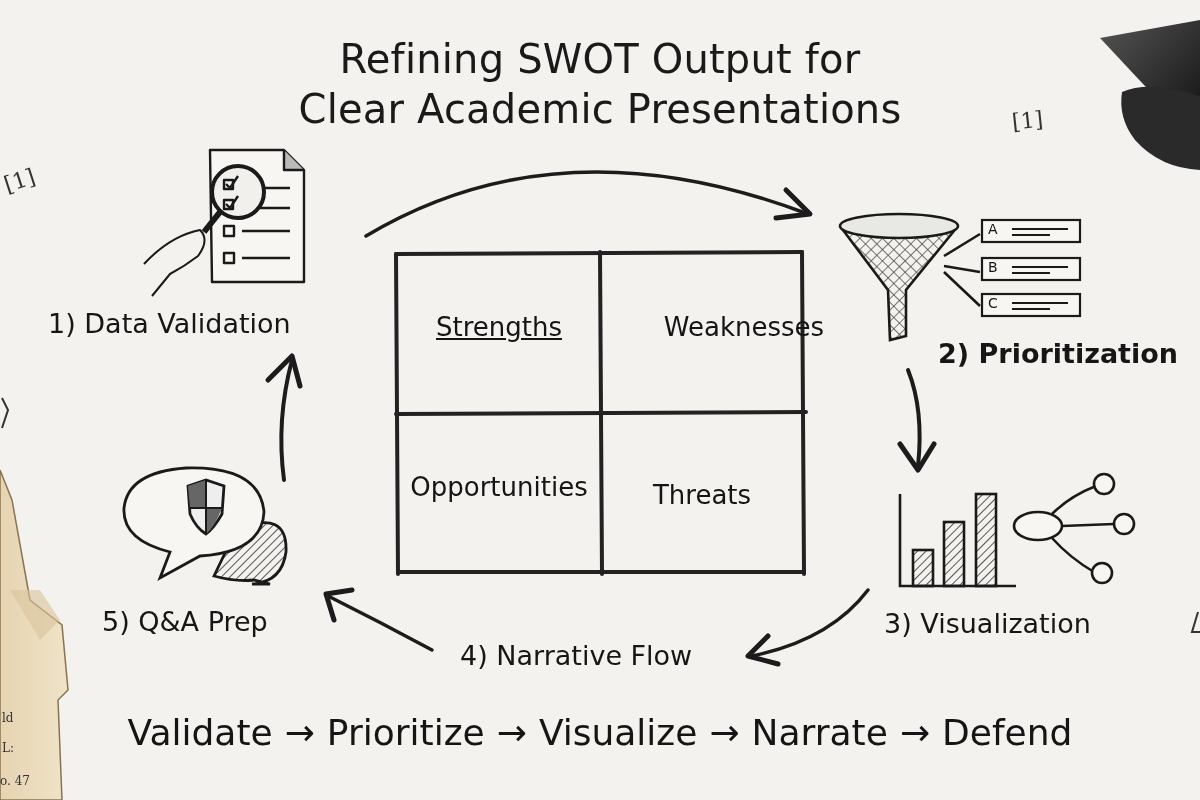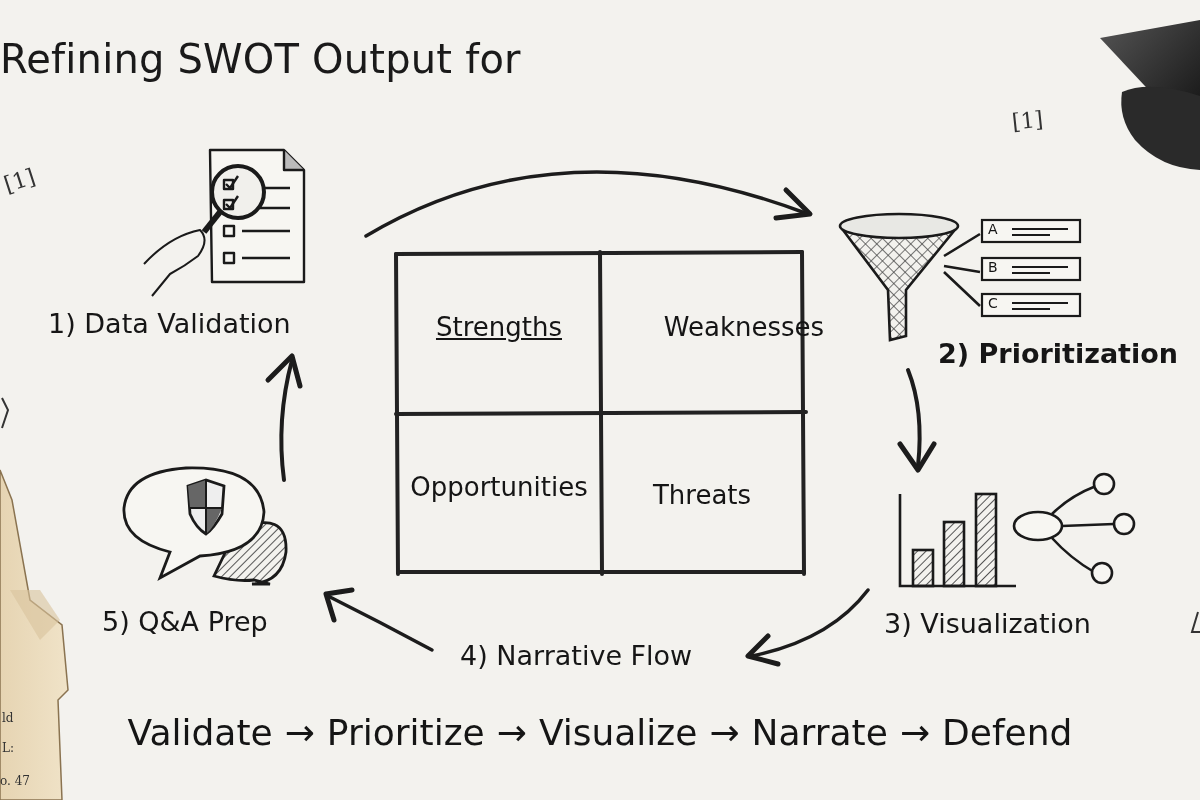--- a/index.html
+++ b/index.html
@@ -4,21 +4,21 @@
 <style>
   html, body { margin:0; padding:0; }
   body {
     width:1200px; height:800px; overflow:hidden; position:relative;
     background:#f3f2ee;
     font-family:"DejaVu Sans", sans-serif;
     color:#151515;
   }
   .abs { position:absolute; }
   .title {
-    left:0; width:1200px; text-align:left; top:34px;
+    left:0; width:1200px; text-align:center; top:34px;
     font-size:40px; line-height:50px; color:#1a1a1a; letter-spacing:0.2px;
   }
   .cite { font-family:"DejaVu Serif", serif; font-size:22px; color:#333; }
   .step-label { font-size:27px; color:#161616; white-space:nowrap; }
   .swot-cell { position:absolute; font-size:26px; text-align:center; color:#151515; }
   .summary {
     left:0; width:1200px; top:712px; text-align:center; font-size:36px; color:#151515;
     word-spacing:2px;
   }
   .summary .arr { margin:0 12px; }
@@ -133,20 +133,21 @@
     <path d="M186 468 Q260 466 264 512 Q262 552 200 556 L160 578 L170 552 Q122 540 124 508 Q128 472 186 468 Z" fill="#f7f6f2"></path>
     <path d="M188 486 L206 480 L224 486 L222 514 Q214 528 206 534 Q196 528 190 514 Z" fill="#eee"></path>
     <path d="M188 486 L206 480 L206 508 L190 508 Z" fill="#666" stroke="none"></path>
     <path d="M206 508 L222 508 Q214 528 206 534 Z" fill="#666" stroke="none"></path>
     <path d="M206 480 L206 534 M190 508 L222 508" fill="none" stroke-width="2"></path>
   </g>
 </svg>
 
 <div class="abs title">
   <div>Refining SWOT Output for</div>
+  <div>Clear Academic Presentations</div>
 </div>
 
 <div class="abs cite" style="left:1012px; top:108px; transform:rotate(-6deg);">[1]</div>
 <div class="abs cite" style="left:4px; top:168px; transform:rotate(-18deg);">[1]</div>
 
 <div class="abs" style="left:988px; top:221px; font-size:14px;">A</div>
 <div class="abs" style="left:988px; top:259px; font-size:14px;">B</div>
 <div class="abs" style="left:988px; top:295px; font-size:14px;">C</div>
 
 <div>

